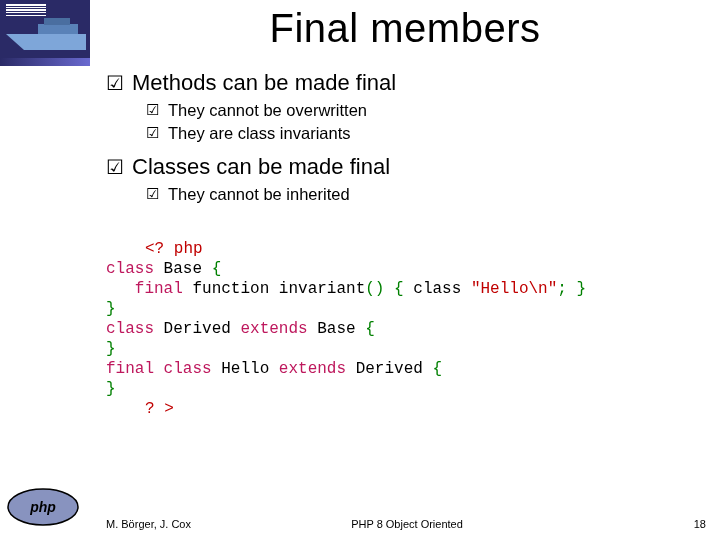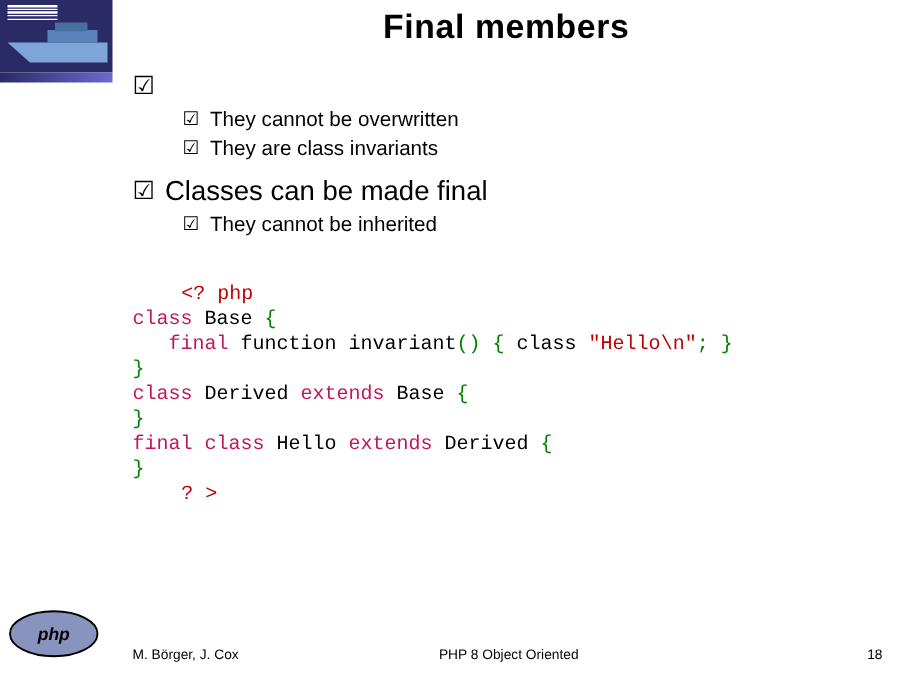--- a/index.html
+++ b/index.html
@@ -7,21 +7,21 @@
   .slide { position: relative; width: 720px; height: 540px; }
   .sidebar { position: absolute; left: 0; top: 0; width: 90px; height: 540px; }
   .sidebar-top { width: 90px; height: 58px; background: #2a2a66; position: relative; }
   .stripes { position: absolute; left: 6px; top: 4px; width: 40px; height: 12px; display: flex; flex-direction: column; justify-content: space-between; }
   .stripes span { display: block; width: 40px; height: 1.5px; background: #fff; }
   .ship { position: absolute; left: 4px; top: 16px; width: 84px; height: 40px; }
   .gradient-bar { position: absolute; left: 0; top: 58px; width: 90px; height: 8px;
     background: linear-gradient(90deg, #2a2a66 0%, #6a6ad0 100%); }
   .logo { position: absolute; left: 6px; bottom: 12px; width: 74px; height: 42px; }
   .content { position: absolute; left: 90px; top: 0; width: 630px; height: 540px; }
-  .title { text-align: center; font-size: 27px; font-weight: 700; color: #000; margin-top: 6px; margin-bottom: 18px; letter-spacing: 0.5px; }
+  .title { text-align: center; font-size: 40px; font-weight: 400; color: #000; margin-top: 6px; margin-bottom: 18px; letter-spacing: 0.5px; }
   .bullets { padding-left: 16px; }
   .row { display: flex; align-items: flex-start; margin-bottom: 2px; }
   .row .tick { flex: 0 0 26px; color: #000; font-size: 20px; line-height: 28px; }
   .row .txt { font-size: 22px; color: #000; line-height: 28px; }
   .sub { display: flex; align-items: flex-start; margin-left: 40px; margin-bottom: 1px; }
   .sub .tick { flex: 0 0 22px; color: #000; font-size: 15px; line-height: 22px; }
   .sub .txt { font-size: 16.5px; color: #000; line-height: 22px; }
   .spacer { height: 8px; }
   .code { font-family: "Courier New", Courier, monospace; font-size: 16px; line-height: 20px;
     color: #000; white-space: pre; padding-left: 16px; margin-top: 34px; }
@@ -59,20 +59,21 @@
       <text x="37" y="26" text-anchor="middle" font-family="Arial" font-size="14" font-weight="bold" font-style="italic" fill="#000">php</text>
     </svg>
   </div>
 
   <div class="content">
     <h1 class="title">Final members</h1>
 
     <div class="bullets">
       <div class="row">
         <span class="tick">☑</span>
+        <span class="txt">Methods can be made final</span>
       </div>
       <div class="sub">
         <span class="tick">☑</span>
         <span class="txt">They cannot be overwritten</span>
       </div>
       <div class="sub">
         <span class="tick">☑</span>
         <span class="txt">They are class invariants</span>
       </div>
       <div class="spacer"></div>

